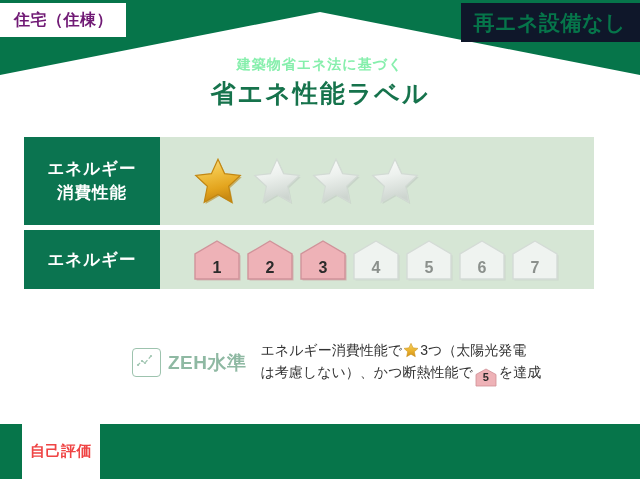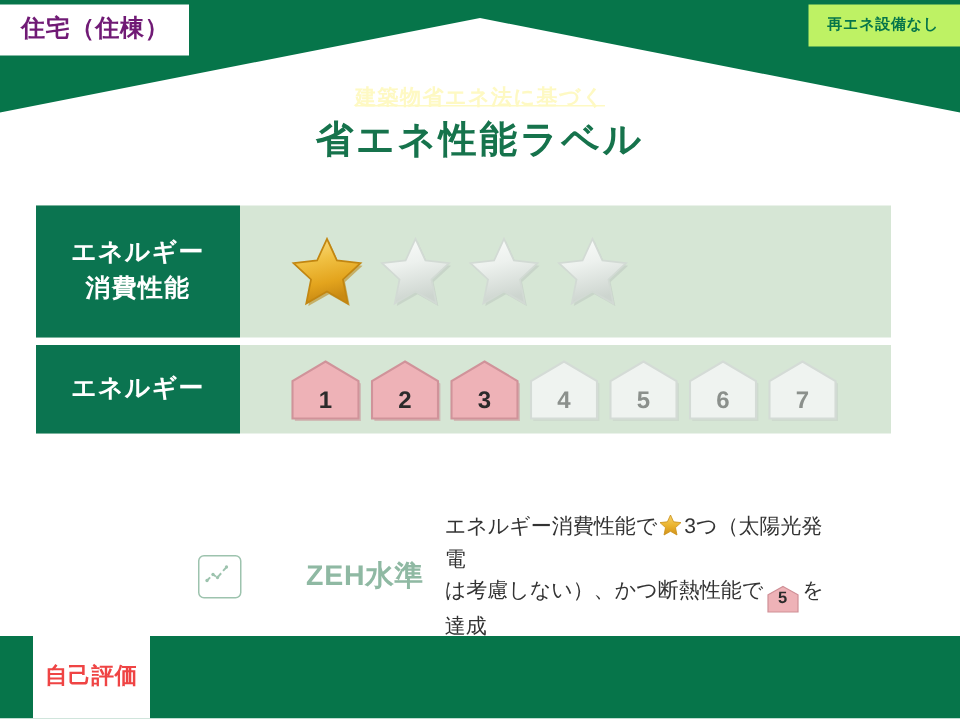--- a/index.html
+++ b/index.html
@@ -44,47 +44,46 @@
     letter-spacing: 0.5px;
     white-space: nowrap;
     z-index: 6;
   }
 
   
   .badge-topright {
     position: absolute;
     right: 0px;
     top: 3px;
-    background: #bef264;
+    background: #0f172a;
     color: #06754a;
     font-weight: bold;
-    font-size: 10px;
+    font-size: 21px;
     line-height: 1;
     padding: 9px 14px 9px 13px;
     letter-spacing: 0.5px;
     white-space: nowrap;
     z-index: 6;
   }
 
   
   .title-wrap {
     position: absolute;
     left: 0;
     top: 57px;
     width: 640px;
     text-align: center;
     z-index: 5;
   }
   .title-sub {
-    color: #fef9c3;
+    color: #86efac;
     font-size: 14px;
     font-weight: bold;
     letter-spacing: 1px;
     line-height: 1.1;
-    text-decoration: underline;
   }
   .title-main {
     color: #16734c;
     font-size: 25px;
     font-weight: bold;
     letter-spacing: 2px;
     line-height: 1.25;
     margin-top: 6px;
   }
 
@@ -174,21 +173,20 @@
     width: 430px;
     display: flex;
     align-items: center;
     z-index: 5;
   }
   .zeh {
     display: flex;
     align-items: center;
     flex: 0 0 auto;
     margin-right: 14px;
-    gap: 36px;
   }
   .zeh-icon {
     width: 27px;
     height: 27px;
     border: 1.5px solid #9dc3ae;
     border-radius: 4px;
     margin-right: 7px;
     position: relative;
     background: #ffffff;
   }

